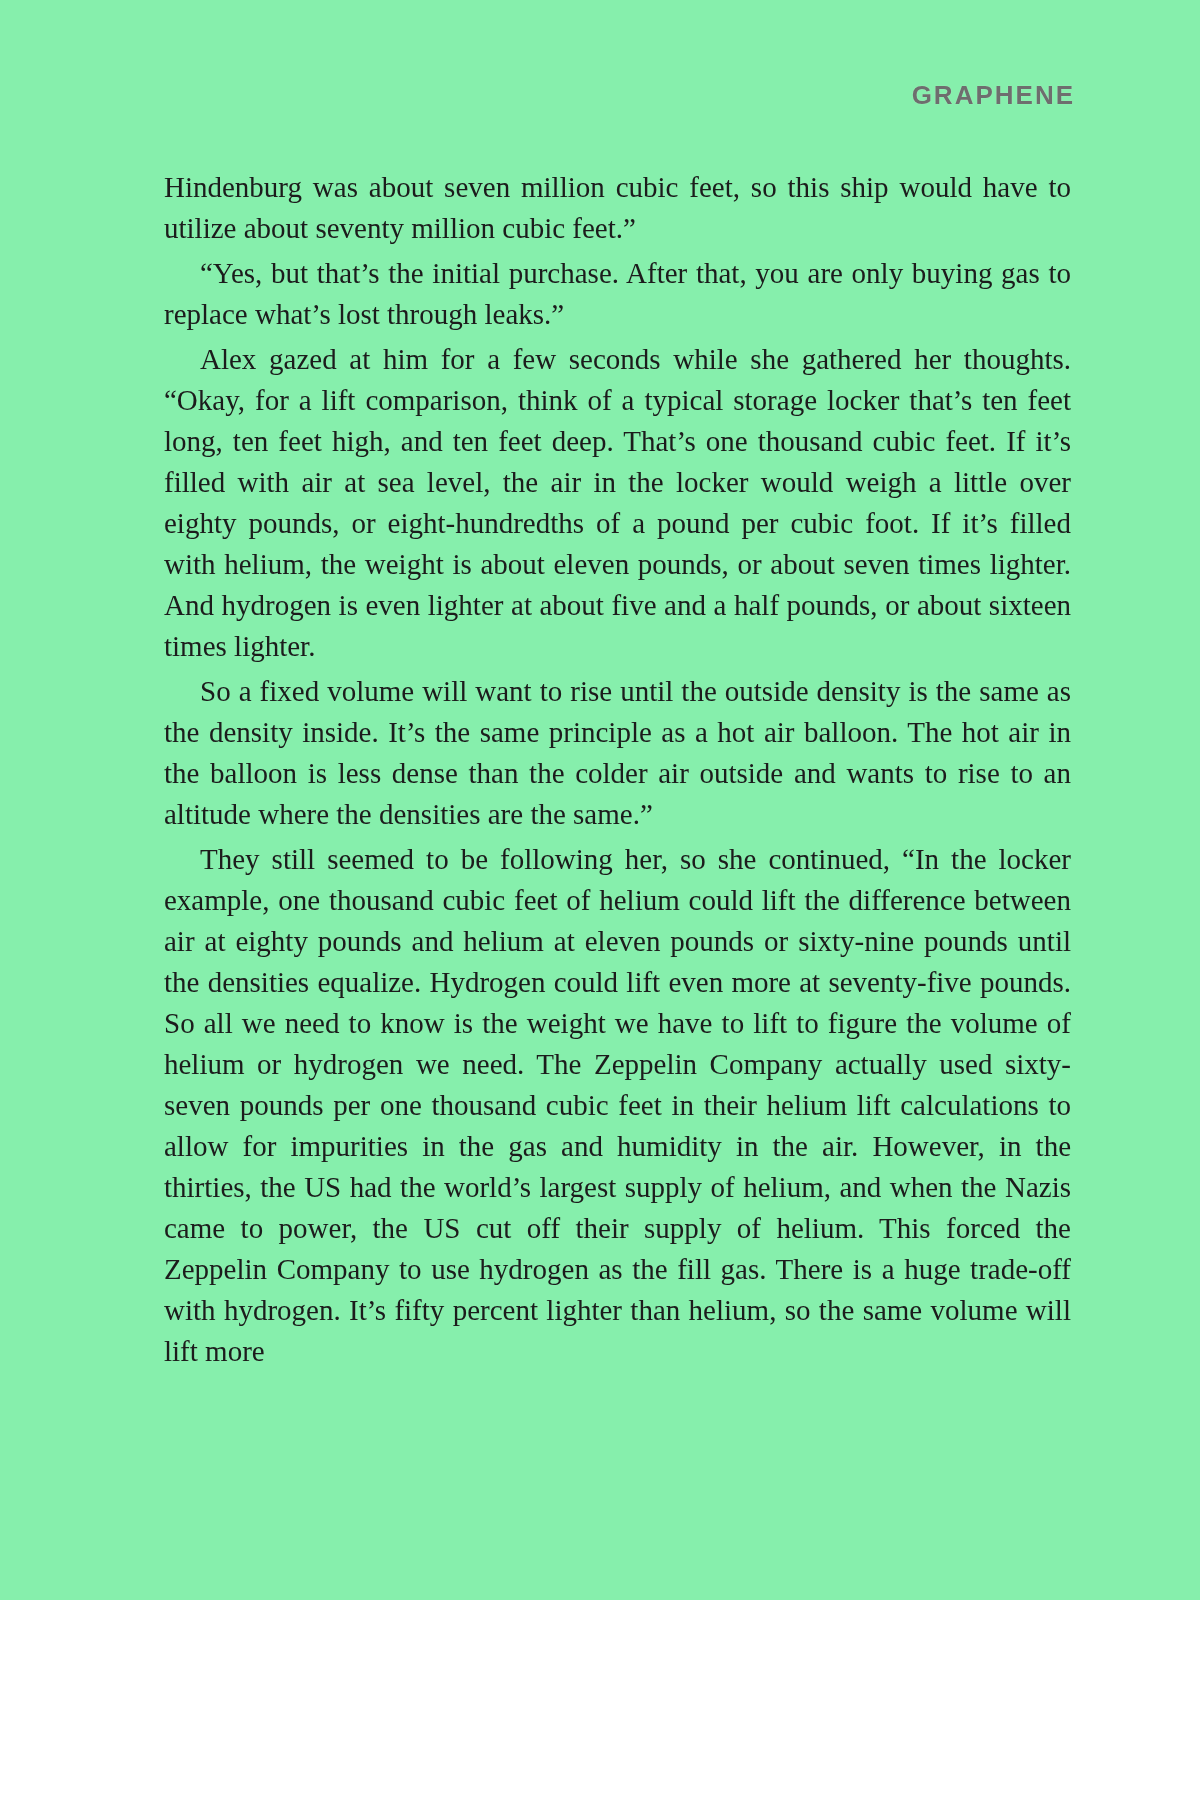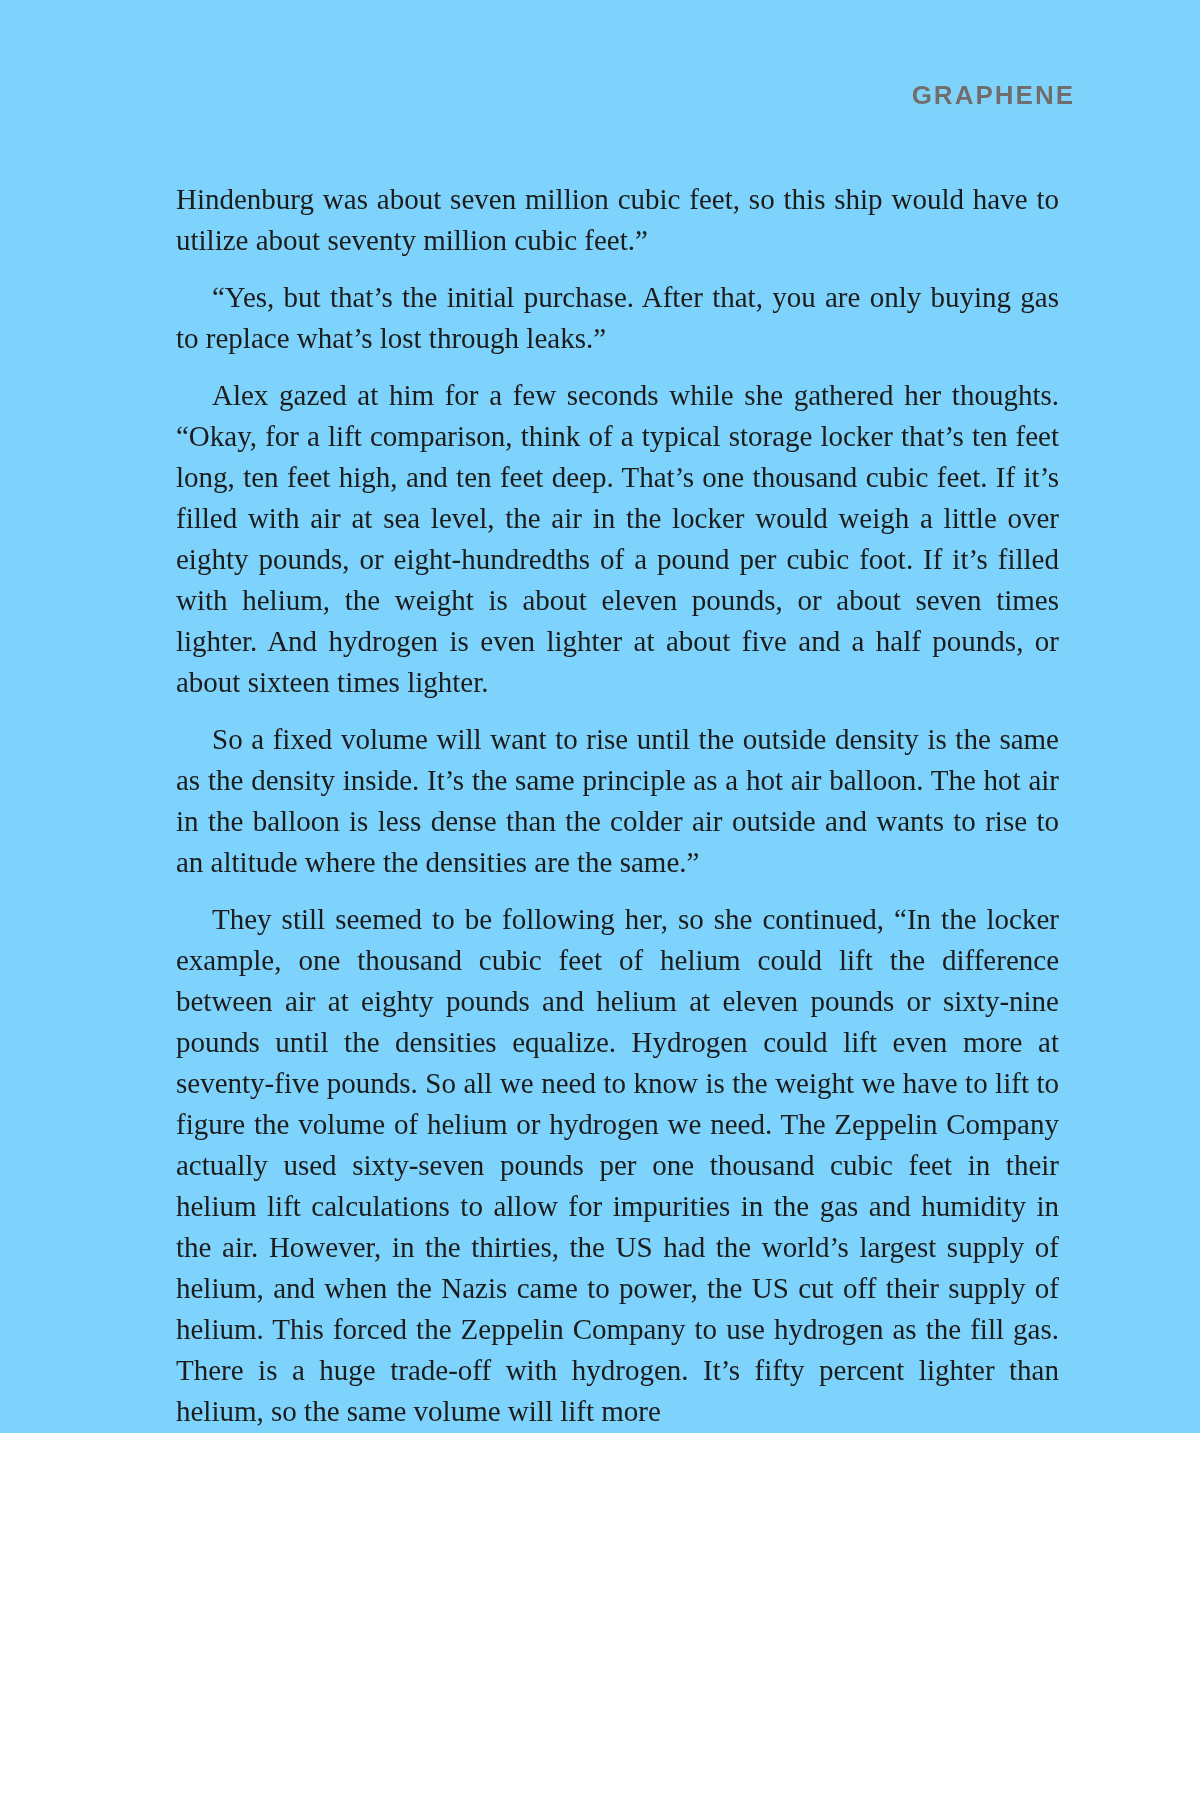--- a/index.html
+++ b/index.html
@@ -3,22 +3,22 @@
 <meta charset="utf-8">
 <style>
   html, body {
     margin: 0;
     padding: 0;
     background: #ffffff;
   }
   .page {
     position: relative;
     width: 1200px;
-    height: 1433px;
-    background: #7dd3fc;
+    height: 1600px;
+    background: #86efac;
     overflow: hidden;
     font-family: "Liberation Serif", serif;
   }
   .running-header {
     position: absolute;
     top: 80px;
     left: 160px;
     width: 915px;
     text-align: right;
     font-family: "Liberation Sans", sans-serif;
@@ -34,21 +34,21 @@
     top: 163px;
     left: 160px;
     width: 915px;
     font-size: 29px;
     line-height: 41px;
     color: #1c1c1c;
     text-align: justify;
     text-justify: inter-word;
   }
   .body-text p {
-    margin: 16px;
+    margin: 4px;
     text-indent: 36px;
   }
   .body-text p.no-indent {
     text-indent: 0;
   }
   .page-number {
     position: absolute;
     top: 1680px;
     left: 160px;
     width: 917px;

